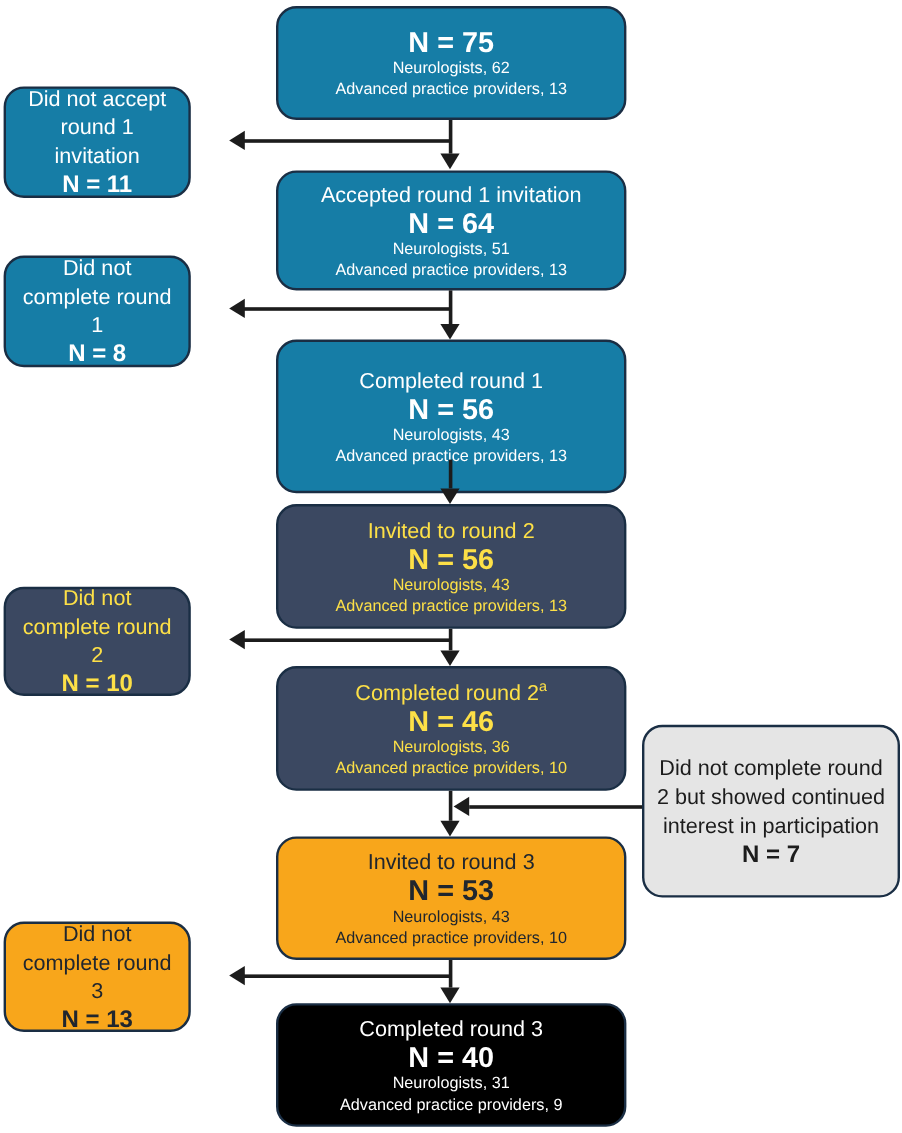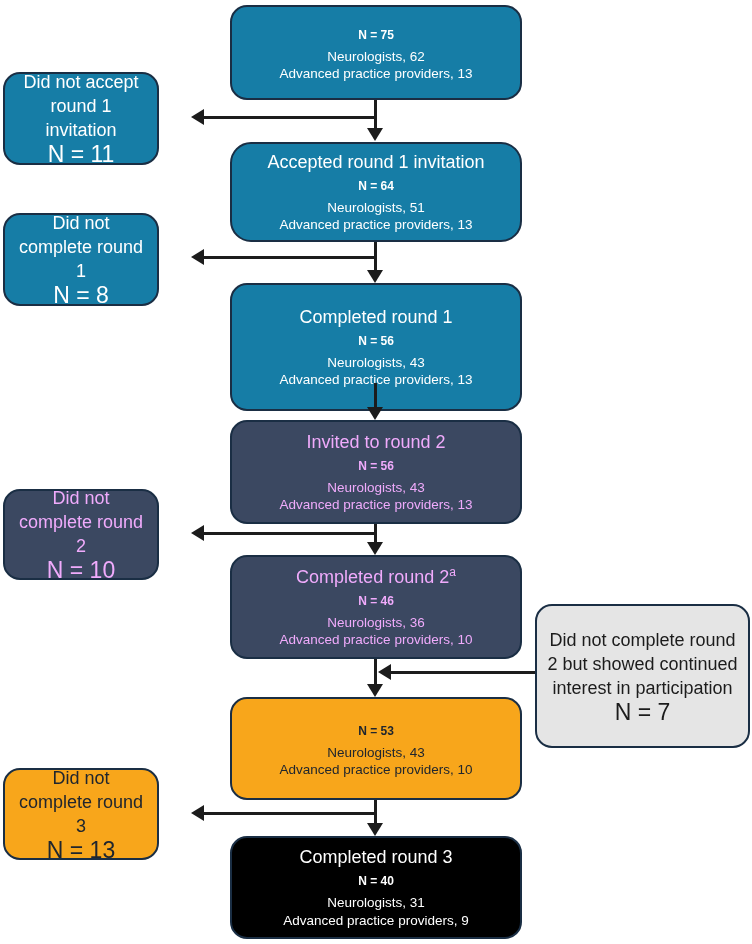--- a/index.html
+++ b/index.html
@@ -18,29 +18,29 @@
     display:flex;
     flex-direction:column;
     justify-content:center;
     align-items:center;
     text-align:center;
     padding:4px 10px;
   }
   .main-box{left:230px;width:292px;}
   .side-box{left:3px;width:156px;}
   .teal  {background:#167DA6;color:#ffffff;}
-  .navy  {background:#3B4861;color:#f0abfc;}
+  .navy  {background:#3B4861;color:#fde047;}
   .orange{background:#F8A61B;color:#20262E;}
   .red   {background:#000000;color:#ffffff;}
   .grey  {background:#e5e5e5;color:#1c1c1c;}
   .title{font-size:18px;line-height:23px;}
-  .nline{font-size:12px;line-height:25px;font-weight:bold;}
+  .nline{font-size:24px;line-height:25px;font-weight:bold;}
   .detail{font-size:13.5px;line-height:17.5px;}
   .side-title{font-size:18px;line-height:24px;}
-  .side-n{font-size:23px;line-height:25px;font-weight:normal;}
+  .side-n{font-size:20px;line-height:25px;font-weight:bold;}
   sup{font-size:12px;line-height:0;}
   .vline{position:absolute;width:3px;background:#1c1c1c;}
   .hline{position:absolute;height:3px;background:#1c1c1c;}
   .arrow-down{
     position:absolute;width:0;height:0;
     border-left:8.5px solid transparent;
     border-right:8.5px solid transparent;
     border-top:13px solid #1c1c1c;
   }
   .arrow-left{
@@ -54,21 +54,21 @@
 <body>
 
 <div id="canvas">
 
   <div class="box main-box teal" style="top:5px;height:95px;">
     <div class="nline">N = 75</div>
     <div class="detail">Neurologists, 62</div>
     <div class="detail">Advanced practice providers, 13</div>
   </div>
 
-  <div class="box main-box teal" style="top:142px;height:100px;border-radius:21px;">
+  <div class="box main-box teal" style="top:142px;height:100px;">
     <div class="title">Accepted round 1 invitation</div>
     <div class="nline">N = 64</div>
     <div class="detail">Neurologists, 51</div>
     <div class="detail">Advanced practice providers, 13</div>
   </div>
 
   <div class="box main-box teal" style="top:283px;height:128px;">
     <div class="title">Completed round 1</div>
     <div class="nline">N = 56</div>
     <div class="detail">Neurologists, 43</div>
@@ -83,20 +83,21 @@
   </div>
 
   <div class="box main-box navy" style="top:555px;height:104px;">
     <div class="title"><span>Completed round 2</span><sup>a</sup></div>
     <div class="nline">N = 46</div>
     <div class="detail">Neurologists, 36</div>
     <div class="detail">Advanced practice providers, 10</div>
   </div>
 
   <div class="box main-box orange" style="top:697px;height:103px;">
+    <div class="title">Invited to round 3</div>
     <div class="nline">N = 53</div>
     <div class="detail">Neurologists, 43</div>
     <div class="detail">Advanced practice providers, 10</div>
   </div>
 
   <div class="box main-box red" style="top:836px;height:103px;">
     <div class="title">Completed round 3</div>
     <div class="nline">N = 40</div>
     <div class="detail">Neurologists, 31</div>
     <div class="detail">Advanced practice providers, 9</div>

